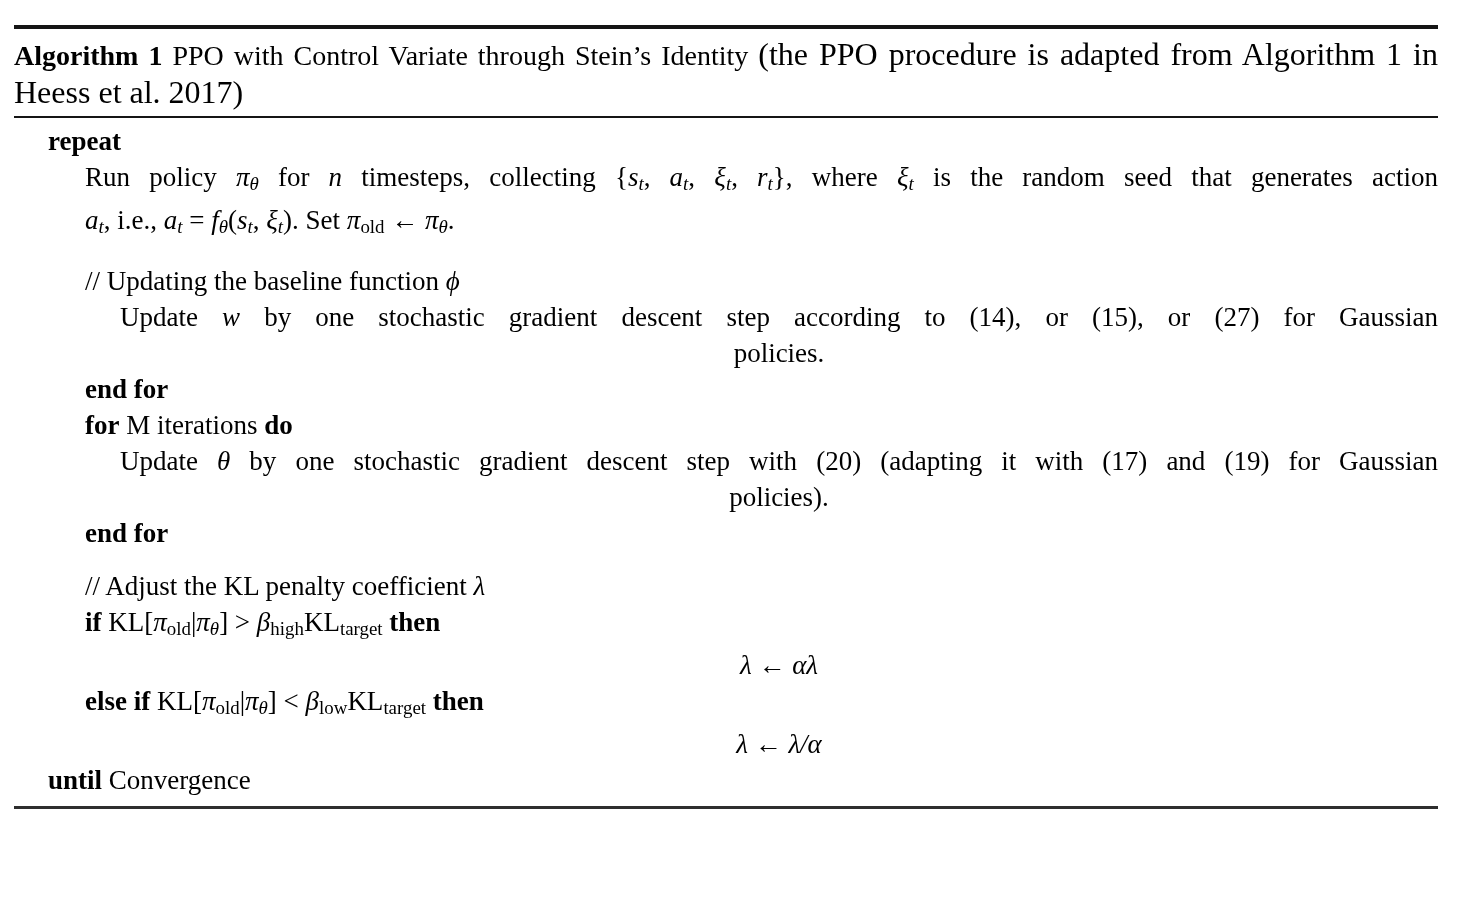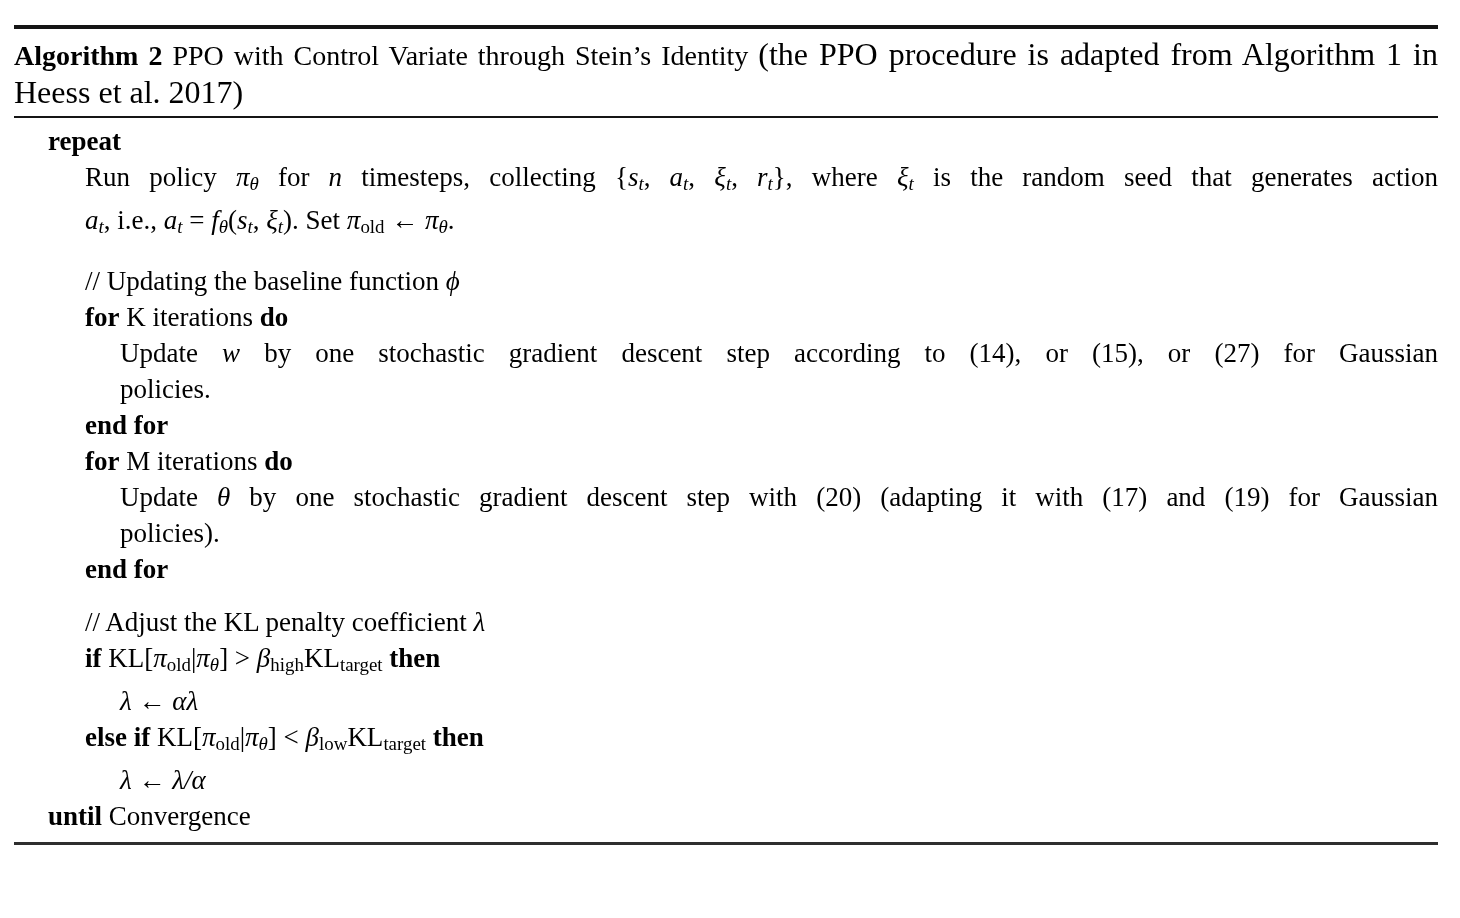--- a/index.html
+++ b/index.html
@@ -26,43 +26,42 @@
     text-align: justify;
   }
   .alg-body { padding: 5px 0 8px 0; }
   .line {
     font-size: 27px;
     line-height: 36px;
     white-space: normal;
   }
   .ind-0 { padding-left: 34px; }
   .ind-1 { padding-left: 71px; }
-  .ind-2 { padding-left: 106px; }
+  .ind-2 { padding-left: 106px; text-align: center; }
   .gap   { margin-top: 17px; }
   .just  { text-align: justify; text-align-last: justify; }
   
   .s-b   { font-weight: 700; }
   .s-i   { }
   .s-m   { font-style: italic; }
   .s-sub { font-size: 70%; vertical-align: -0.23em; letter-spacing: 0; }
   .s-sm  { font-size: 32px; }
 </style>
 </head>
 <body>
 
 <div class="figure">
   <div class="rule rule-top"></div>
-  <div class="caption"><span class="s-b">Algorithm 2</span><span> PPO with Control Variate through Stein’s Identity </span><span class="s-sm">(the PPO procedure is adapted from Algorithm 1 in Heess et al. 2017)</span></div>
+  <div class="caption"><span class="s-b">Algorithm 1</span><span> PPO with Control Variate through Stein’s Identity </span><span class="s-sm">(the PPO procedure is adapted from Algorithm 1 in Heess et al. 2017)</span></div>
   <div class="rule rule-mid"></div>
   <div class="alg-body">
       <div class="line ind-0"><span class="s-b">repeat</span></div>
       <div class="line ind-1 just"><span>Run policy </span><span class="s-m">π</span><span class="s-m s-sub">θ</span><span> for </span><span class="s-m">n</span><span> timesteps, collecting </span><span>{</span><span class="s-m">s</span><span class="s-m s-sub">t</span><span>, </span><span class="s-m">a</span><span class="s-m s-sub">t</span><span>, </span><span class="s-m">ξ</span><span class="s-m s-sub">t</span><span>, </span><span class="s-m">r</span><span class="s-m s-sub">t</span><span>}</span><span>, where </span><span class="s-m">ξ</span><span class="s-m s-sub">t</span><span> is the random seed that generates action</span></div>
       <div class="line ind-1"><span class="s-m">a</span><span class="s-m s-sub">t</span><span>, i.e., </span><span class="s-m">a</span><span class="s-m s-sub">t</span><span> = </span><span class="s-m">f</span><span class="s-m s-sub">θ</span><span>(</span><span class="s-m">s</span><span class="s-m s-sub">t</span><span>, </span><span class="s-m">ξ</span><span class="s-m s-sub">t</span><span>). Set </span><span class="s-m">π</span><span class="s-sub">old</span><span> ← </span><span class="s-m">π</span><span class="s-m s-sub">θ</span><span>.</span></div>
       <div class="line ind-1 gap"><span class="s-i">// Updating the baseline function </span><span class="s-m">ϕ</span></div>
-      <div class="line ind-1"><span class="s-b">for</span><span> K iterations </span><span class="s-b">do</span></div>
       <div class="line ind-2 just"><span>Update </span><span class="s-m">w</span><span> by one stochastic gradient descent step according to (14), or (15), or (27) for Gaussian</span></div>
       <div class="line ind-2"><span>policies.</span></div>
       <div class="line ind-1"><span class="s-b">end for</span></div>
       <div class="line ind-1"><span class="s-b">for</span><span> M iterations </span><span class="s-b">do</span></div>
       <div class="line ind-2 just"><span>Update </span><span class="s-m">θ</span><span> by one stochastic gradient descent step with (20) (adapting it with (17) and (19) for Gaussian</span></div>
       <div class="line ind-2"><span>policies).</span></div>
       <div class="line ind-1"><span class="s-b">end for</span></div>
       <div class="line ind-1 gap"><span class="s-i">// Adjust the KL penalty coefficient </span><span class="s-m">λ</span></div>
       <div class="line ind-1"><span class="s-b">if</span><span> KL[</span><span class="s-m">π</span><span class="s-sub">old</span><span>|</span><span class="s-m">π</span><span class="s-m s-sub">θ</span><span>] &gt; </span><span class="s-m">β</span><span class="s-sub">high</span><span>KL</span><span class="s-sub">target</span><span> </span><span class="s-b">then</span></div>
       <div class="line ind-2"><span class="s-m">λ</span><span> ← </span><span class="s-m">αλ</span></div>

